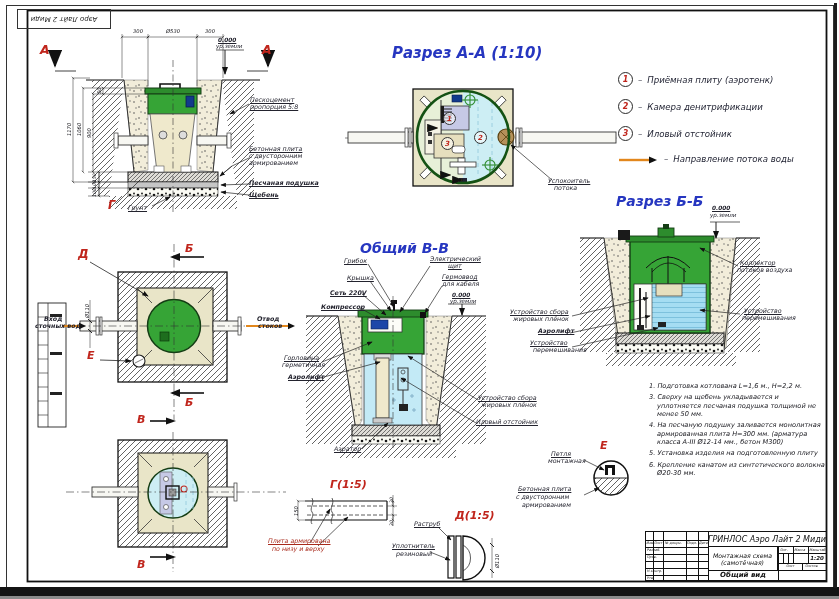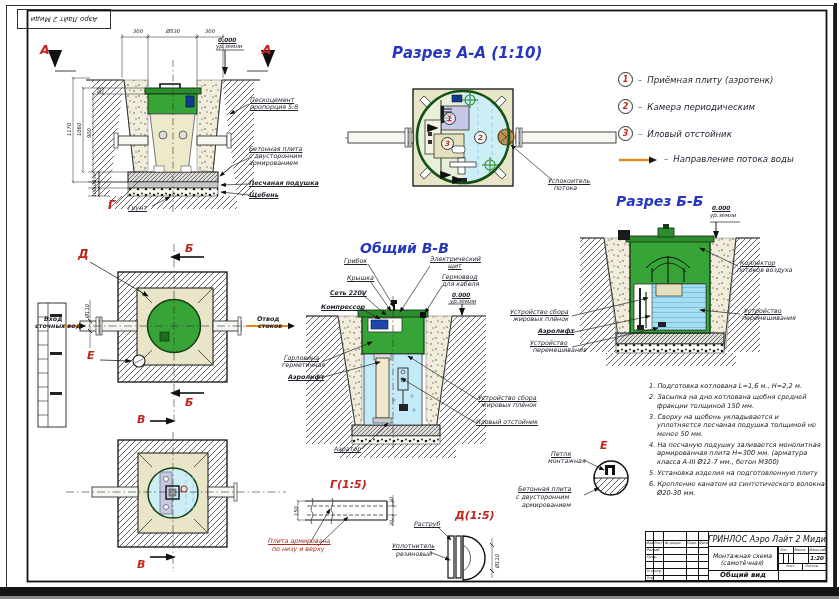--- a/index.html
+++ b/index.html
@@ -490,21 +490,21 @@
 <div class="lbl" style="left:554px;top:185px;">потока</div>
 
 <div class="lg-row" style="left:618px;top:72px;">
   <span class="lg-circle">1</span>
   <span>–</span>
   <span>Приёмная плиту (аэротенк)</span>
 </div>
 <div class="lg-row" style="left:618px;top:99px;">
   <span class="lg-circle">2</span>
   <span>–</span>
-  <span>Камера периодическим</span>
+  <span>Камера денитрификации</span>
 </div>
 <div class="lg-row" style="left:618px;top:126px;">
   <span class="lg-circle">3</span>
   <span>–</span>
   <span>Иловый отстойник</span>
 </div>
 <div class="lg-row" style="left:664px;top:154px;">
   <span>–</span>
   <span>Направление потока воды</span>
 </div>
@@ -569,23 +569,22 @@
 
 <div class="marker" style="left:600px;top:440px;font-size:11px;">Е</div>
 <div class="lbl u" style="left:551px;top:451px;">Петля</div>
 <div class="lbl" style="left:548px;top:458px;">монтажная</div>
 <div class="lbl u" style="left:518px;top:486px;">Бетонная плита</div>
 <div class="lbl" style="left:516px;top:494px;">с двусторонним</div>
 <div class="lbl" style="left:522px;top:502px;">армированием</div>
 
 <div class="instr">
   <div class="instr-item">1. Подготовка котлована L=1,6 м., H=2,2 м.</div>
-  <div class="instr-item">2. Засыпка на дно котлована щебня средней фракции толщиной 150 мм.</div>
   <div class="instr-item">3. Сверху на щебень укладывается и уплотняется песчаная подушка толщиной не менее 50 мм.</div>
-  <div class="instr-item">4. На песчаную подушку заливается монолитная армированная плита Н=300 мм. (арматура класса А-III Ø12-7 мм., бетон М300)</div>
+  <div class="instr-item">4. На песчаную подушку заливается монолитная армированная плита Н=300 мм. (арматура класса А-III Ø12-14 мм., бетон М300)</div>
   <div class="instr-item">5. Установка изделия на подготовленную плиту</div>
   <div class="instr-item">6. Крепление канатом из синтетического волокна Ø20-30 мм.</div>
 </div>
 
 <div class="tb">
   <div class="vline" style="left:62px;top:0;bottom:0;"></div>
 
   <div class="vline" style="left:7px;top:0;bottom:0;"></div>
   <div class="vline" style="left:17px;top:0;bottom:0;"></div>
   <div class="vline" style="left:40px;top:0;bottom:0;"></div>

